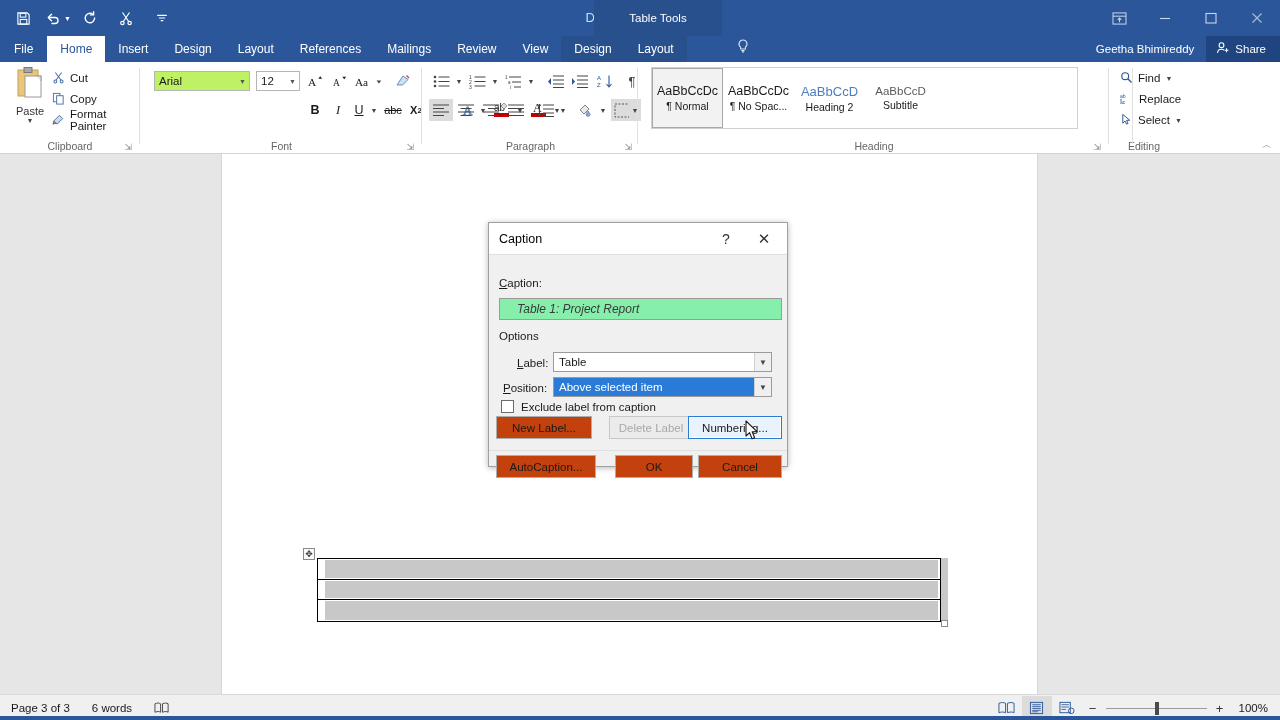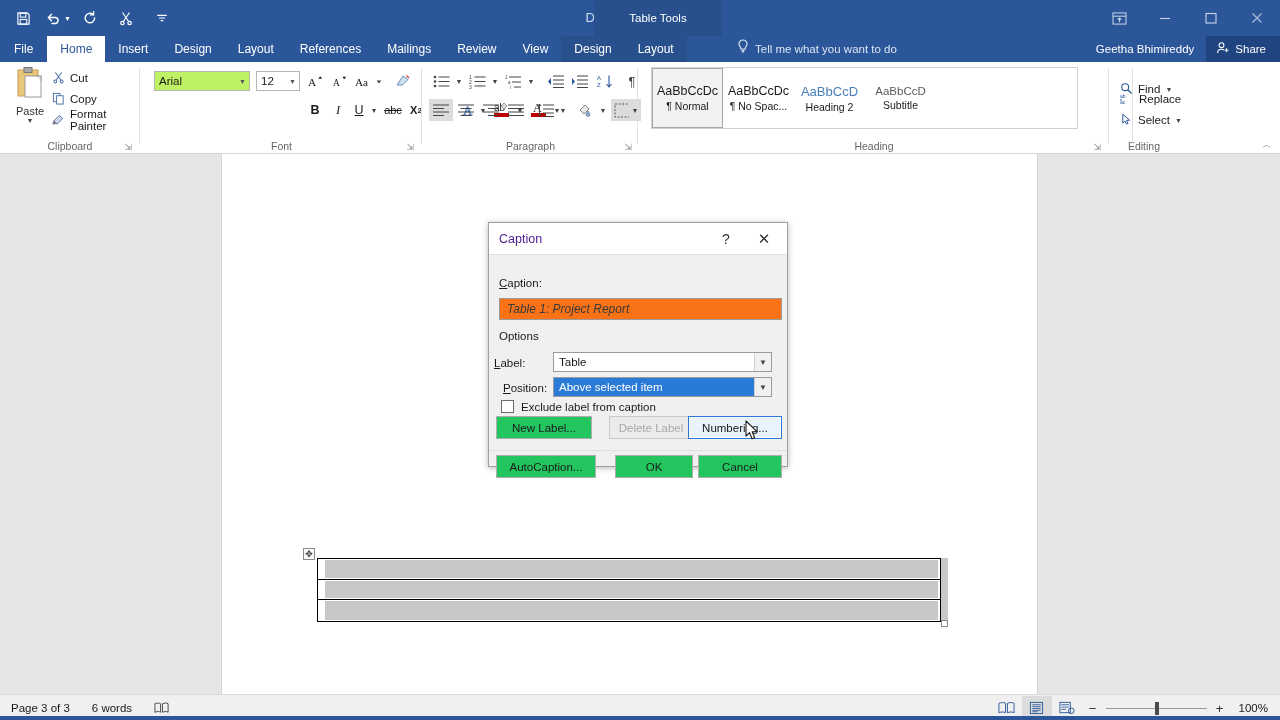--- a/index.html
+++ b/index.html
@@ -186,58 +186,58 @@
     position: absolute; left: 488px; top: 222px; width: 300px; height: 245px;
     background: #f0f0f0; border: 1px solid #a0a0a0;
     box-shadow: 0 1px 6px rgba(0,0,0,0.28);
   }
   .dlg-title {
     position: absolute; top: 0; left: 0; width: 100%; height: 32px;
     background: #ffffff; border-bottom: 1px solid #e0e0e0;
   }
   .dlg-title-text {
     position: absolute; left: 10px; top: 0; height: 44px; line-height: 32px;
-    font-size: 12.5px; color: #4c1d95;
+    font-size: 12.5px; color: #000000;
   }
   .dlg-help {
     position: absolute; right: 48px; top: 0; width: 26px; height: 32px;
     display: flex; align-items: center; justify-content: center;
     font-size: 14px; color: #333;
   }
   .dlg-close {
     position: absolute; right: 6px; top: 0; width: 34px; height: 32px;
     display: flex; align-items: center; justify-content: center;
     font-size: 15px; color: #333;
   }
   .dlg-body { position: absolute; top: 32px; left: 0; width: 100%; bottom: 0; }
   .lbl { position: absolute; font-size: 11.5px; color: #1a1a1a; }
   .lbl u { text-decoration: underline; }
   .caption-input {
     position: absolute; left: 10px; top: 43px; width: 283px; height: 22px;
-    border: 1px solid #9b9b9b; background: #f97316;
+    border: 1px solid #9b9b9b; background: #86efac;
     font-size: 12px; font-style: italic; color: #3a3a3a;
-    display: flex; align-items: center; padding-left: 7px;
+    display: flex; align-items: center; padding-left: 17px;
   }
   .combo {
     position: absolute; height: 20px; border: 1px solid #9b9b9b; background: #ffffff;
     display: flex; align-items: center;
   }
   .combo .val {
     flex: 1; font-size: 11.5px; color: #1a1a1a; padding-left: 5px; height: 100%;
     display: flex; align-items: center;
   }
   .combo .val.selected { background: #2a7ad8; color: #ffffff; }
   .combo .arrow {
     width: 17px; height: 18px; background: #f0f0f0; border-left: 1px solid #cfcfcf;
     display: flex; align-items: center; justify-content: center; font-size: 8px; color: #444;
   }
   .chk-row { position: absolute; left: 12px; top: 145px; display: flex; align-items: center; gap: 7px; }
   .chk-box { width: 13px; height: 13px; border: 1px solid #6b6b6b; background: #ffffff; }
   .btn {
-    position: absolute; height: 23px; border: 1px solid #adadad; background: #22c55e;
+    position: absolute; height: 23px; border: 1px solid #adadad; background: #c2410c;
     font-size: 11.5px; color: #1a1a1a;
     display: flex; align-items: center; justify-content: center;
   }
   .btn.disabled { color: #a8a8a8; border-color: #c8c8c8; background: #ebebeb; }
   .btn.focus { border: 1px solid #2a7ad8; background: #e9f3fc; box-shadow: inset 0 0 0 1px #ffffff; }
   .dlg-divider { position: absolute; left: 0; width: 100%; height: 1px; background: #dfdfdf; }
 
   
   .cursor { position: absolute; left: 745px; top: 420px; width: 14px; height: 21px; }
 
@@ -348,21 +348,20 @@
       <div class="tab ctx">Layout</div>
     </div>
 
     <div class="tellme">
       <span class="bulb">
         <svg width="12" height="14" viewBox="0 0 12 14">
             <path d="M6 1a4 4 0 0 0-2.4 7.2V10h4.8V8.2A4 4 0 0 0 6 1z" fill="none" stroke="#dbe5f2" stroke-width="1.05"></path>
             <path d="M4.4 11.6h3.2M5 13h2" stroke="#dbe5f2" stroke-width="1.05"></path>
           </svg>
       </span>
-      <span>Tell me what you want to do</span>
     </div>
 
     <div class="user-area">
       <div class="username">Geetha Bhimireddy</div>
       <div class="share-btn">
         <span>
           <svg width="14" height="14" viewBox="0 0 14 14">
               <circle cx="5.5" cy="4.2" r="2.4" fill="none" stroke="#fff" stroke-width="1.1"></circle>
               <path d="M1.6 12c0-2.2 1.7-3.7 3.9-3.7 1 0 1.9.3 2.6.8" fill="none" stroke="#fff" stroke-width="1.1"></path>
               <path d="M10.5 7.2v4M8.5 9.2h4" stroke="#fff" stroke-width="1.1"></path>
@@ -609,21 +608,21 @@
           <div class="style-name">Subtitle</div>
         </div>
       </div>
 
       <div class="group-label">Heading</div>
       <div class="dlg-launch" style="right:8px">⇲</div>
       <div class="group-sep" style="right:0"></div>
     </div>
 
     <div class="group g-editing">
-      <div class="edit-item" style="top:18px">
+      <div class="edit-item" style="top:7px">
         <span>
           <svg width="13" height="13" viewBox="0 0 14 14">
               <circle cx="5.6" cy="5.6" r="3.7" fill="none" stroke="#2b579a" stroke-width="1.2"></circle>
               <path d="M8.4 8.4 12.4 12.4" stroke="#2b579a" stroke-width="1.4"></path>
             </svg>
         </span>
         <span>Find</span>
         <span style="font-size:7px;color:#444">▼</span>
       </div>
       <div class="edit-item" style="top:28px">
@@ -680,21 +679,21 @@
 
     <div class="dlg-body">
       <span class="lbl" style="left:10px;top:22px"><u>C</u>aption:</span>
 
       <div class="caption-input">
         <span>Table 1: Project Report</span>
       </div>
 
       <span class="lbl" style="left:10px;top:75px">Options</span>
 
-      <span class="lbl" style="left:5px;top:102px"><u>L</u>abel:</span>
+      <span class="lbl" style="left:28px;top:102px"><u>L</u>abel:</span>
       <div class="combo" style="left:64px;top:97px;width:219px">
         <span class="val">Table</span>
         <span class="arrow">▼</span>
       </div>
 
       <span class="lbl" style="left:14px;top:127px"><u>P</u>osition:</span>
       <div class="combo" style="left:64px;top:122px;width:219px">
         <span class="val selected">Above selected item</span>
         <span class="arrow">▼</span>
       </div>

